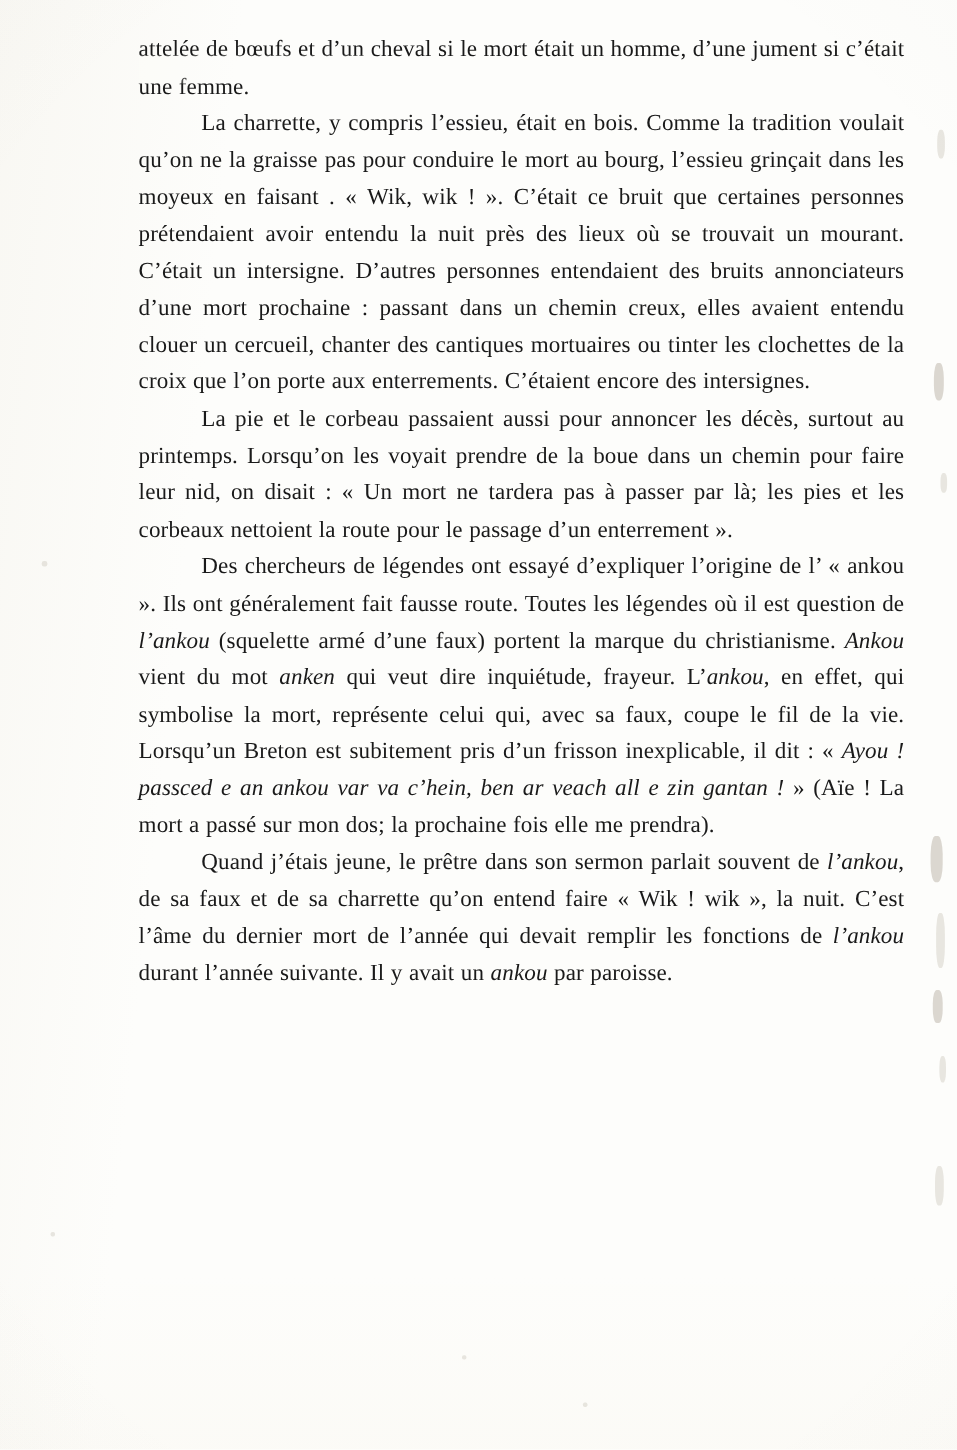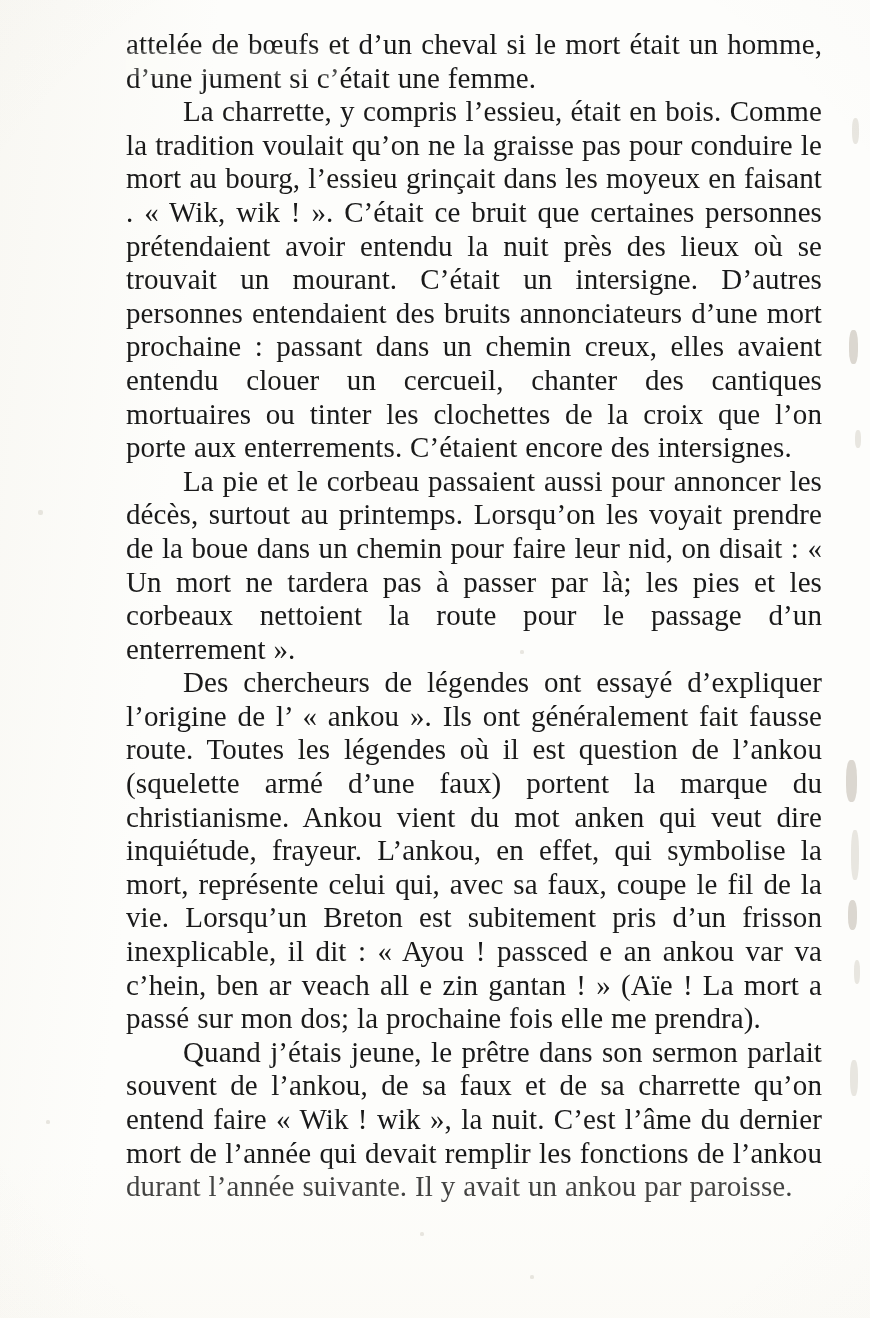--- a/index.html
+++ b/index.html
@@ -31,28 +31,28 @@
     position: absolute;
     left: 126px;
     top: 28px;
     width: 696px;
   }
   p.para {
     margin: 0;
     text-align: justify;
     text-align-last: left;
     text-indent: 57px;
-    font-size: 29px;
+    font-size: 21px;
     line-height: 33.6px;
     letter-spacing: 0.1px;
     word-spacing: 0.5px;
     -webkit-font-smoothing: none;
   }
   p.para.no-indent { text-indent: 0; }
-  .it { }
+  .it { font-style: italic; }
 
   
   .speck {
     position: absolute;
     background: #cfc9bf;
     opacity: 0.45;
     border-radius: 40%;
     pointer-events: none;
   }
   .speck.dark { background: #b9b2a6; opacity: 0.5; }

